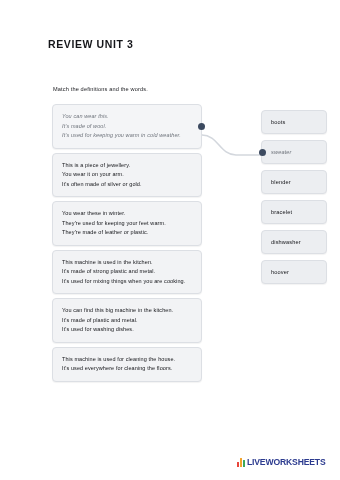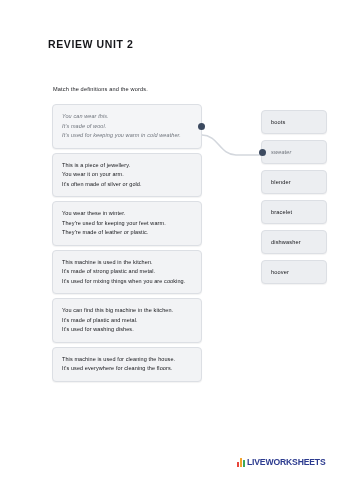--- a/index.html
+++ b/index.html
@@ -167,21 +167,21 @@
     font-weight: bold;
     color: #2c3b8f;
     letter-spacing: -0.15px;
   }
 </style>
 </head>
 <body>
 
 <div class="page">
 
-  <div class="page-title">REVIEW UNIT 2</div>
+  <div class="page-title">REVIEW UNIT 3</div>
 
   <div class="instruction">Match the definitions and the words.</div>
 
   <svg class="connector-layer" viewBox="0 0 340 480">
     <path d="M 202 135 C 218 135, 220 155, 236 155 L 259 155" stroke="#d3d7dd" stroke-width="1.6" fill="none" stroke-linecap="round"></path>
   </svg>
 
   <div class="def-col">
       <div class="def-box matched">
         <div class="line">You can wear this.</div>

